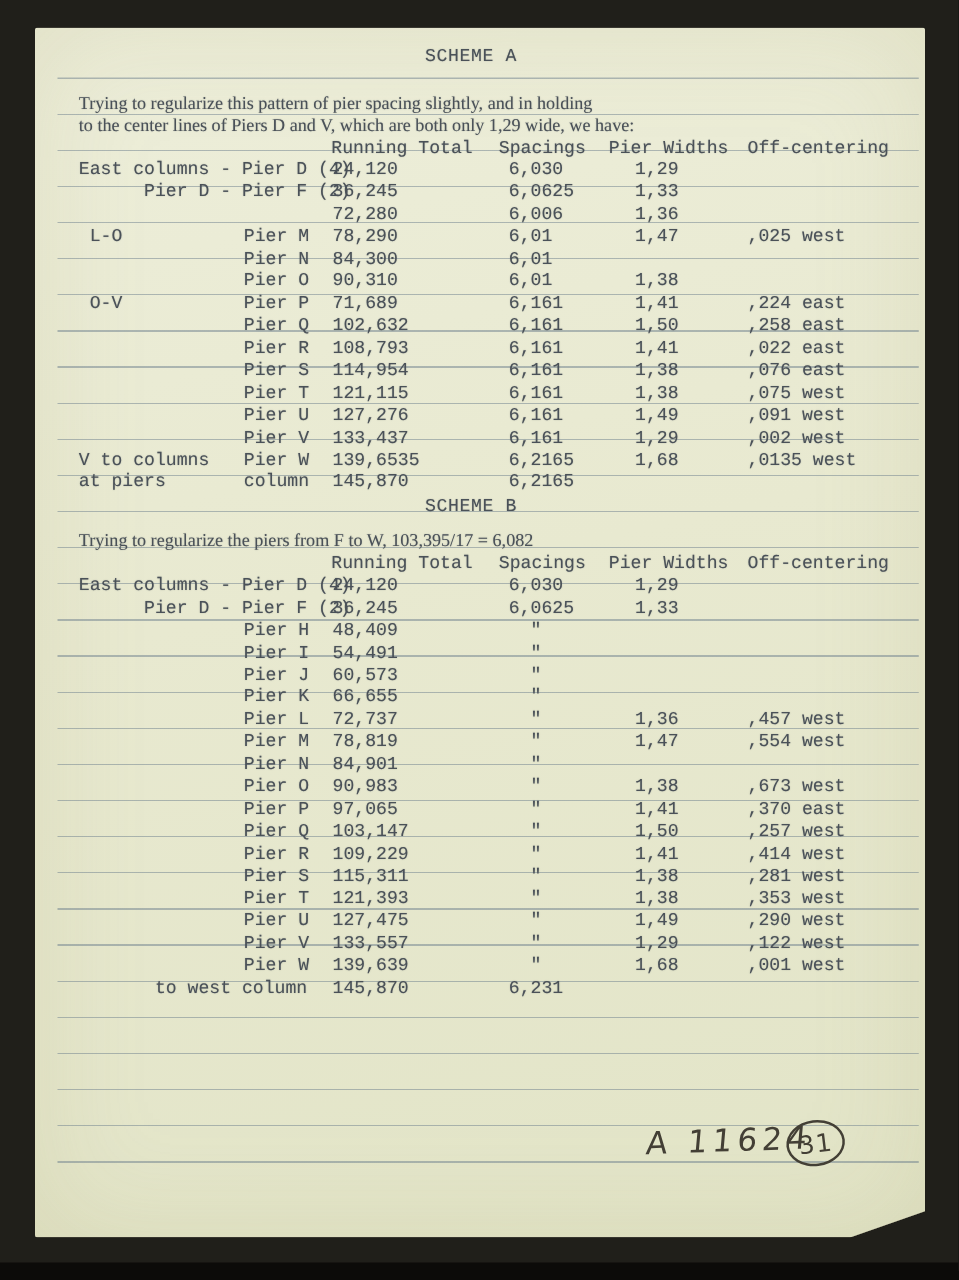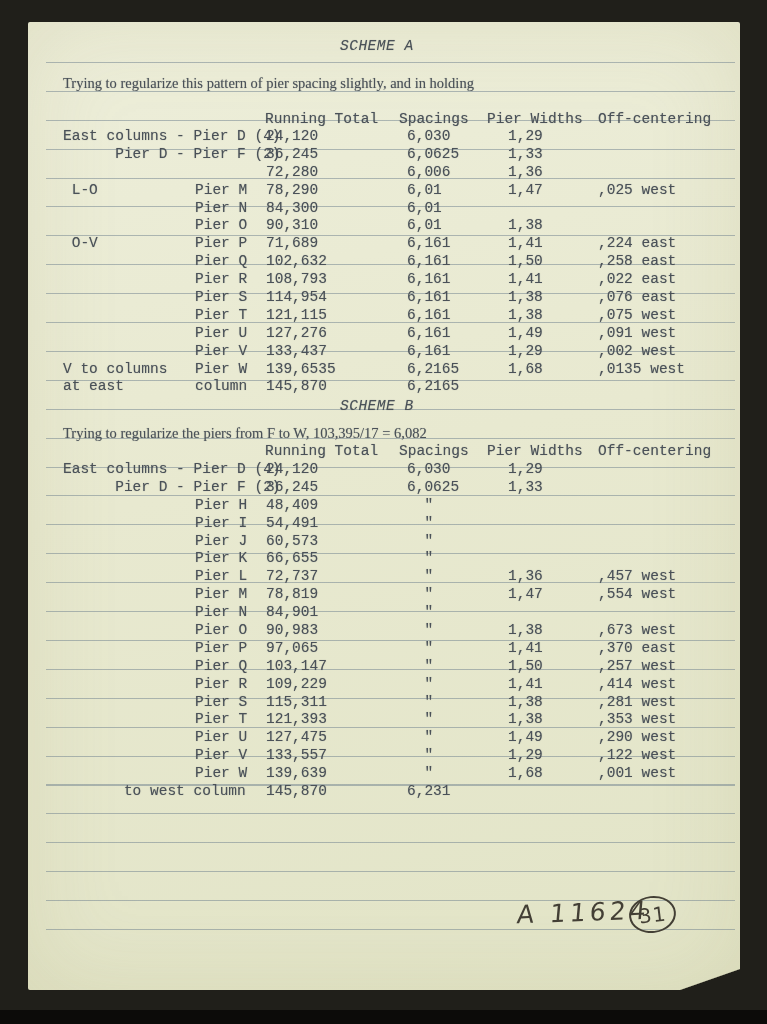--- a/index.html
+++ b/index.html
@@ -26,21 +26,21 @@
   }
   .rules{
     position:absolute;left:18px;right:5px;top:40px;height:869px;
     background:repeating-linear-gradient(
       to bottom,
       rgba(108,126,140,.50) 0px,rgba(108,126,140,.50) 1px,
       transparent 1px,transparent 28.9px);
     pointer-events:none;
   }
   .tw{color:#4a5158;font-size:14.5px;text-shadow:0 0 1px rgba(74,81,88,.45);}
-  .title{position:absolute;left:312px;white-space:pre;letter-spacing:.5px;font-style:italic;}
+  .title{position:absolute;left:312px;white-space:pre;letter-spacing:.5px;}
   .intro{position:absolute;left:35px;font-family:Liberation Serif, serif;}
   .intro .line{height:18px;white-space:pre;}
   .thead,.trow{position:absolute;left:0;width:100%;height:18px;}
   .thead span,.trow span{position:absolute;top:0;white-space:pre;}
   .tbody{position:absolute;left:0;width:100%;}
   .trow{position:relative;height:17.9px;}
   .h-rt{left:237px}.h-sp{left:371px}.h-pw{left:459px}.h-oc{left:570px}
   .c-label{left:35px}.c-pier{left:167px}.c-rt{left:238px}
   .c-sp{left:379px}.c-pw{left:480px}.c-oc{left:570px}
   .ta-title{top:16px}.ta-intro{top:53px}.ta-head{top:89px}.ta-body{top:106px}
@@ -64,20 +64,21 @@
 <body>
 
 <div class="scan">
   <div class="paper">
     <div class="rules"></div>
 
     <section>
       <div class="tw title ta-title">SCHEME A</div>
       <div class="intro ta-intro">
         <div class="tw line">Trying to regularize this pattern of pier spacing slightly, and in holding</div>
+          <div class="tw line">to the center lines of Piers D and V, which are both only 1,29 wide, we have:</div>
       </div>
       <div class="thead ta-head">
         <span class="tw h-rt">Running Total</span>
         <span class="tw h-sp">Spacings</span>
         <span class="tw h-pw">Pier Widths</span>
         <span class="tw h-oc">Off-centering</span>
       </div>
       <div class="tbody ta-body">
         <div class="trow">
           <span class="tw c-label">East columns - Pier D (4)</span>
@@ -184,21 +185,21 @@
         </div>
           <div class="trow">
           <span class="tw c-label">V to columns</span>
           <span class="tw c-pier">Pier W</span>
           <span class="tw c-rt">139,6535</span>
           <span class="tw c-sp">6,2165</span>
           <span class="tw c-pw">1,68</span>
           <span class="tw c-oc">,0135 west</span>
         </div>
           <div class="trow">
-          <span class="tw c-label">at east</span>
+          <span class="tw c-label">at piers</span>
           <span class="tw c-pier">column</span>
           <span class="tw c-rt">145,870</span>
           <span class="tw c-sp">6,2165</span>
           <span class="tw c-pw"></span>
           <span class="tw c-oc"></span>
         </div>
       </div>
     </section>
 
     <section>

